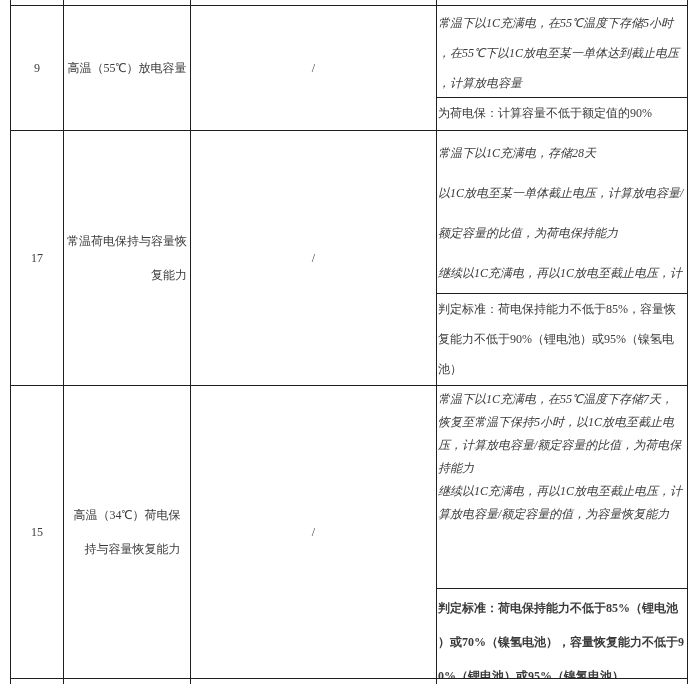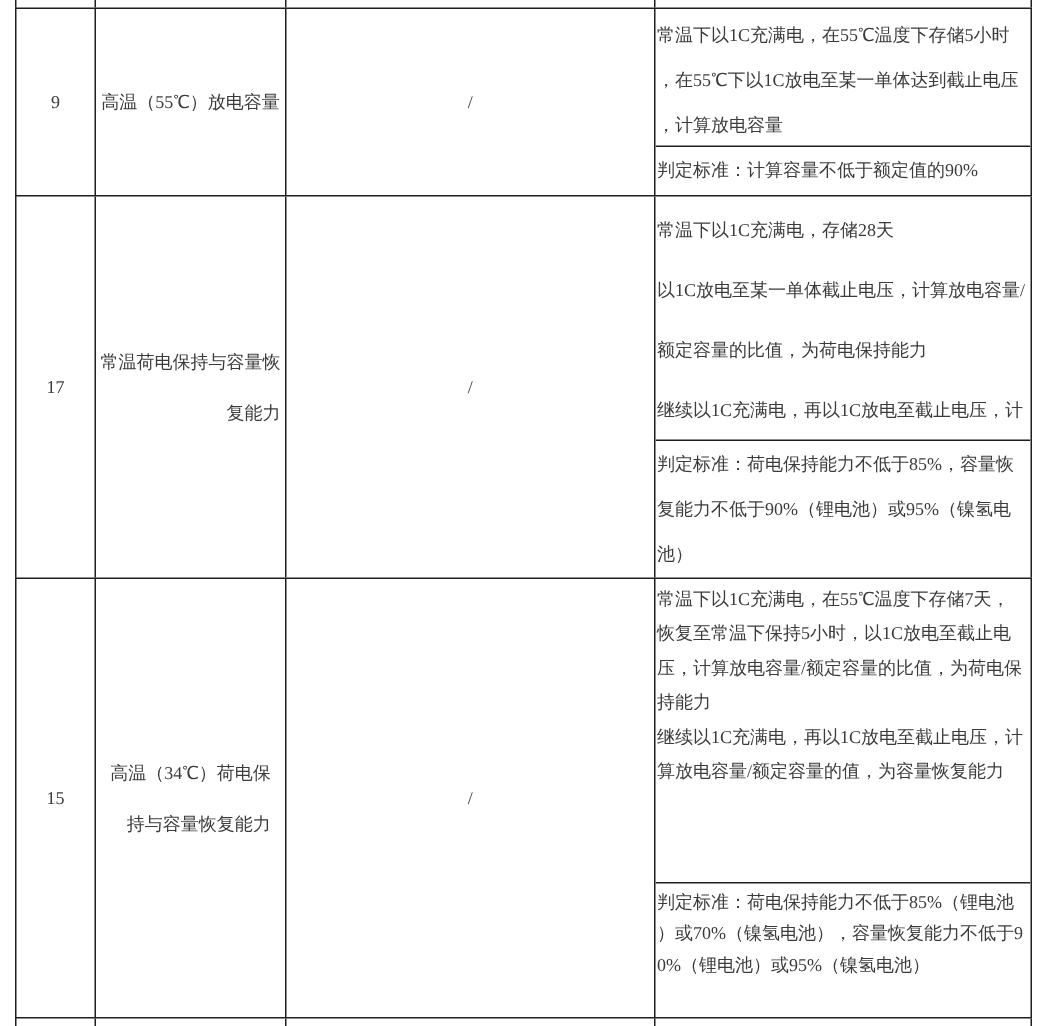--- a/index.html
+++ b/index.html
@@ -16,31 +16,31 @@
   .sliver-top{display:flex;border-left:1px solid var(--bc);height:5px;box-sizing:border-box;}
   .sliver-bottom{display:flex;border-left:1px solid var(--bc);border-top:1px solid var(--bc);height:6px;box-sizing:border-box;}
   .cell{box-sizing:border-box;border-right:1px solid var(--bc);overflow:hidden;}
   .c1{width:53px;}
   .c2{width:127px;}
   .c3{width:246px;}
   .c4{width:251px;border-right:1px solid var(--bc);display:flex;flex-direction:column;}
   .center{display:flex;align-items:center;justify-content:center;text-align:center;}
   .name{white-space:pre-line;line-height:34px;padding:0 2px;text-align:right;}
   .desc,.crit{white-space:pre-line;padding:0 1px;box-sizing:border-box;overflow:hidden;}
-  .desc{border-bottom:1px solid var(--bc);}
+  .desc{border-bottom:1px solid var(--bc);font-style:italic;}
   .crit{flex:1;}
   .b9{height:125px;}
   .b9 .desc{height:92px;line-height:30px;padding-top:2px;}
   .b9 .crit{line-height:31px;}
   .b10{height:255px;}
   .b10 .desc{height:163px;line-height:40px;padding-top:2px;}
   .b10 .crit{line-height:30px;font-family:Liberation Serif, serif;}
   .b11{height:293px;}
   .b11 .desc{height:203px;line-height:23px;padding-top:2px;}
-  .b11 .crit{line-height:21px;padding-top:2px;}
+  .b11 .crit{line-height:34px;padding-top:2px;font-weight:bold;}
 </style>
 </head>
 <body>
 
 <div class="canvas">
   <div class="tbl">
 
     <div class="sliver-top">
       <div class="cell c1"></div>
       <div class="cell c2"></div>
@@ -49,21 +49,21 @@
     </div>
 
     <div class="block b9">
       <div class="cell c1 center">9</div>
       <div class="cell c2 center name">高温（55℃）放电容量</div>
       <div class="cell c3 center">/</div>
       <div class="cell c4">
         <div class="desc">常温下以1C充满电，在55℃温度下存储5小时
 ，在55℃下以1C放电至某一单体达到截止电压
 ，计算放电容量</div>
-        <div class="crit">判定标准：计算容量不低于额定值的90%</div>
+        <div class="crit">为荷电保：计算容量不低于额定值的90%</div>
       </div>
     </div>
 
     <div class="block b10">
       <div class="cell c1 center">17</div>
       <div class="cell c2 center name">常温荷电保持与容量恢
 复能力</div>
       <div class="cell c3 center">/</div>
       <div class="cell c4">
         <div class="desc">常温下以1C充满电，存储28天

